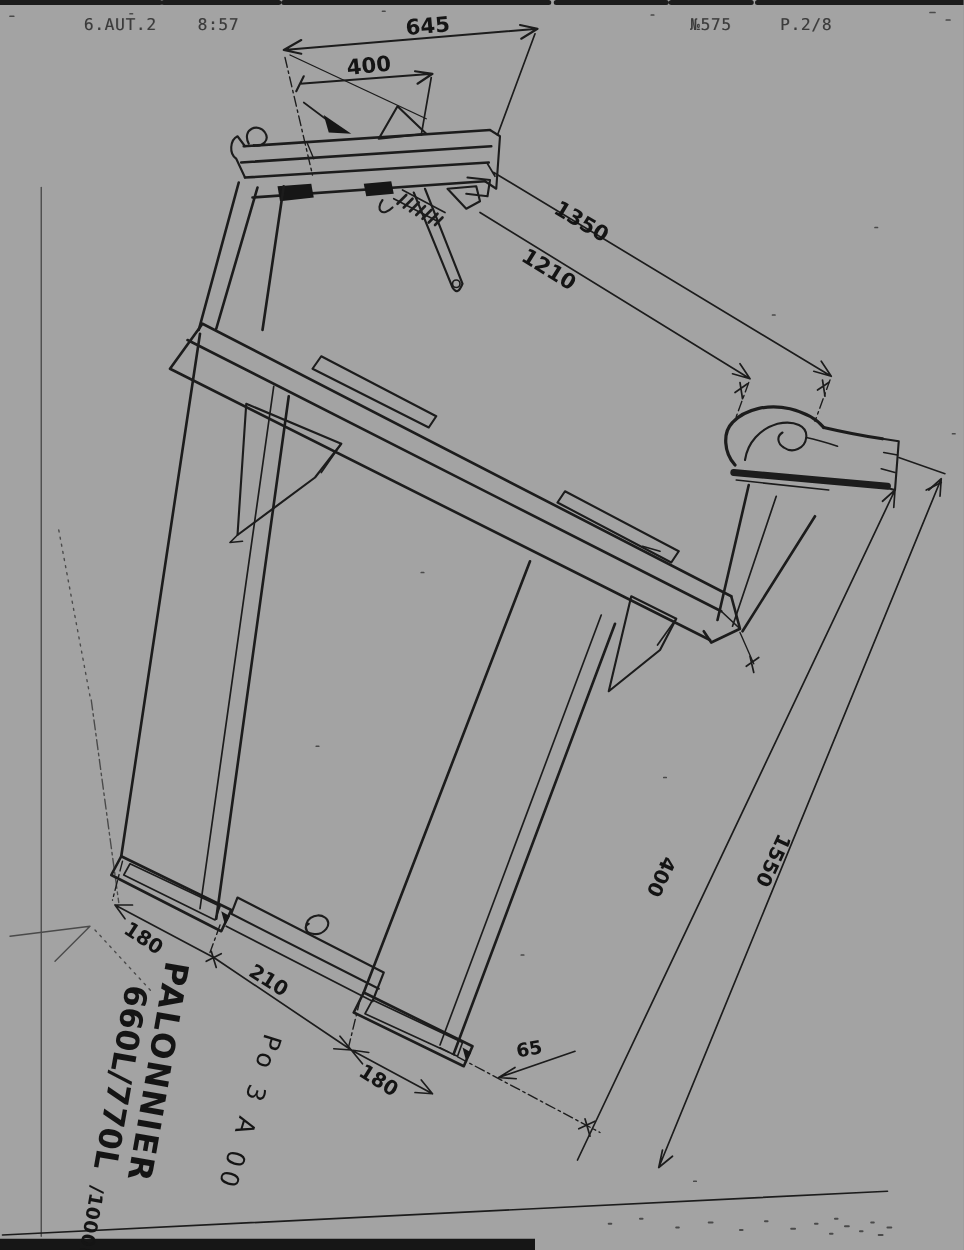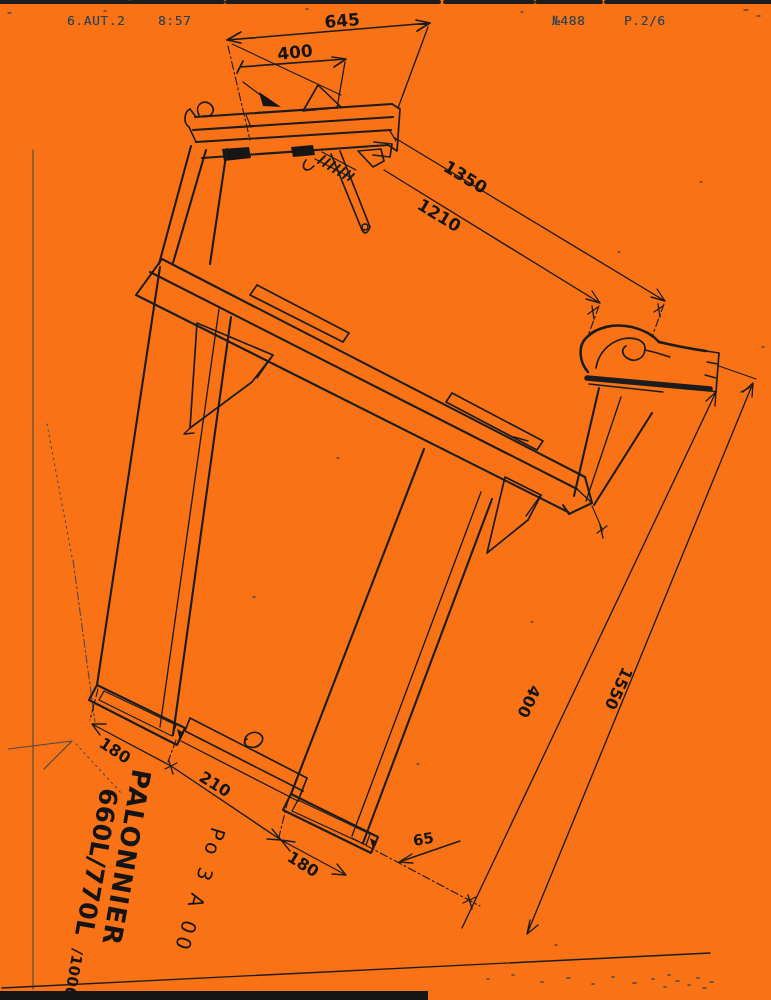--- a/index.html
+++ b/index.html
@@ -1,17 +1,17 @@
 <!DOCTYPE html>
 <html><head>
 <meta charset="utf-8">
 <style>
   html,body{margin:0;padding:0}
   body{background:#888}
-  .page{position:relative;width:771px;height:1000px;margin:0 auto;background:#f97316;overflow:hidden;
+  .page{position:relative;width:771px;height:1000px;margin:0 auto;background:#a3a3a3;overflow:hidden;
         font-family:"Liberation Sans",sans-serif}
   .hdr{position:absolute;font:13px "DejaVu Sans Mono",monospace;color:#3b3b3b;letter-spacing:.5px;
        text-shadow:.4px 0 0 #777}
   svg{position:absolute;left:0;top:0}
   .ink{fill:none;stroke:#1c1c1c;stroke-linecap:round;stroke-linejoin:round}
   .w1{stroke-width:1.1}.w13{stroke-width:1.35}.w16{stroke-width:1.7}.w2{stroke-width:2.1}.w25{stroke-width:2.6}
   .soft{stroke:#4a4a4a}
   .dd{stroke-dasharray:8 3 2 3}
   .dot{stroke-dasharray:1.6 4.2}
   .blk{fill:#161616;stroke:none}
@@ -24,22 +24,22 @@
   .modelsSmall{font:600 15px "DejaVu Sans",sans-serif;letter-spacing:.5px}
   .ref{font:500 20px "DejaVu Sans",sans-serif;letter-spacing:4px}
 </style>
 </head>
 <body>
 
 <div class="page">
 
   <span class="hdr" style="left:67px;top:13px">6.AUT.2</span>
   <span class="hdr" style="left:158px;top:13px">8:57</span>
-  <span class="hdr" style="left:552px;top:13px">№488</span>
-  <span class="hdr" style="left:624px;top:13px">P.2/6</span>
+  <span class="hdr" style="left:552px;top:13px">№575</span>
+  <span class="hdr" style="left:624px;top:13px">P.2/8</span>
 
   <svg width="771" height="1000" viewBox="0 0 771 1000">
 
     <g>
       <path class="ink" style="stroke-width:4;stroke-dasharray:128 3 92 4 212 6 88 4 64 5 180" d="M0 2 H771"></path>
       <path class="ink w13 soft" d="M8 13 h3 M104 11 h2 M306 9 h2 M521 12 h2 M744 10 h4 M757 16 h3"></path>
       <path class="ink w1 soft" d="M33 150 V989"></path>
       <path class="ink w13" d="M2 988 Q340 970 710 953"></path>
       <path class="blk" d="M0 991 H428 V1000 H0 Z"></path>
       <path class="ink w16 soft" d="M487 979 h2 M512 975 h2 M541 982 h2 M567 978 h3 M592 984 h2 M612 977 h2 M633 983 h3 M652 979 h2 M664 987 h2 M676 981 h3 M688 985 h2 M697 978 h2 M703 988 h3 M668 975 h2 M710 982 h3"></path>

